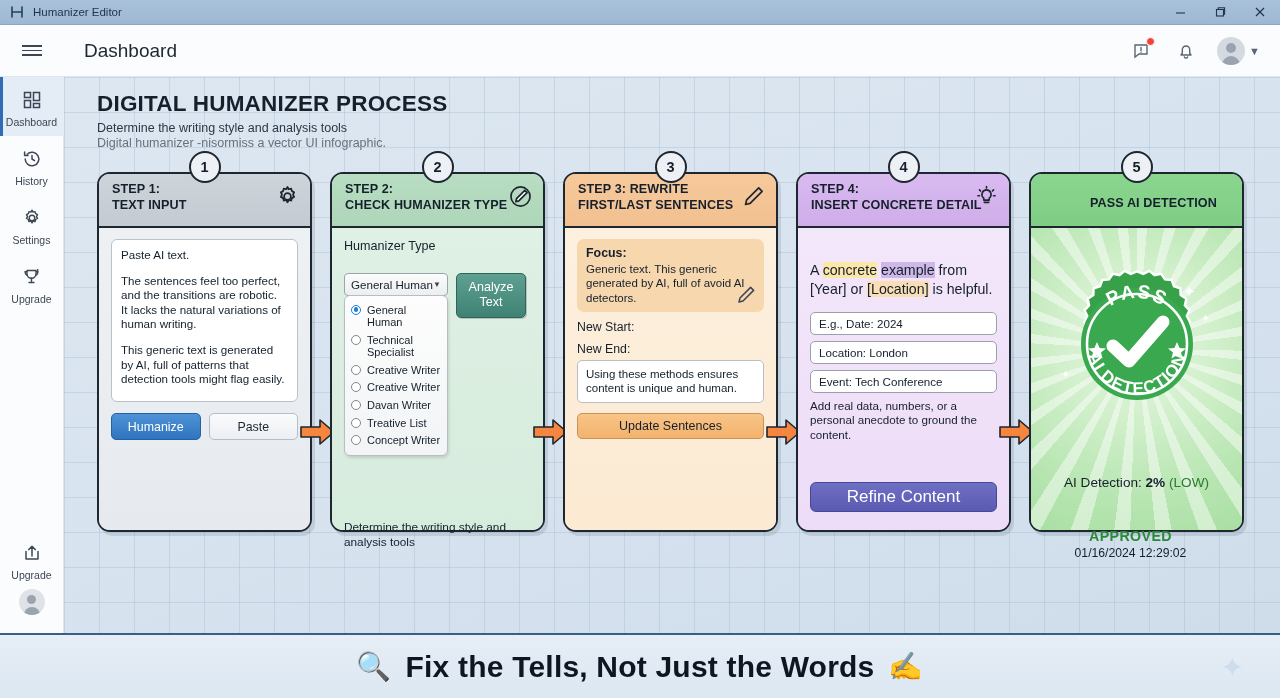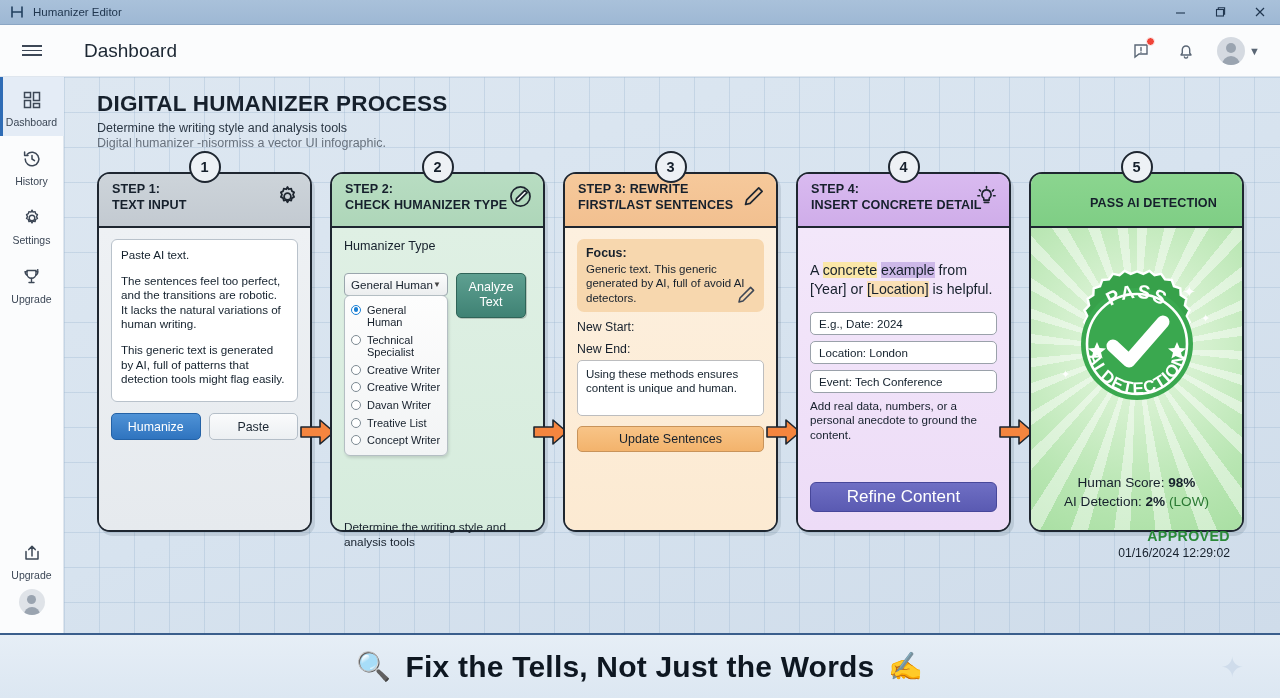--- a/index.html
+++ b/index.html
@@ -216,21 +216,21 @@
       radial-gradient(circle at 50% 38%, #e4f7e0 0%, #d3f0cd 34%, #b9e6b3 70%, #a9dfa3 100%);
     padding:0;
   }
   .rays { position:absolute; inset:0; overflow:hidden; border-radius:0 0 10px 10px;
     background: repeating-conic-gradient(from 0deg at 50% 40%, rgba(255,255,255,.45) 0deg 5deg, rgba(255,255,255,0) 5deg 13deg); }
   .seal-wrap { position:absolute; left:50%; top:118px; transform:translate(-50%,-50%); }
   .spark { position:absolute; color:#fff; font-size:15px; opacity:.95; }
   .scores { position:absolute; left:0; right:0; top:245px; text-align:center; font-size:13.6px; color:#16202c; line-height:19px; }
   .scores b { font-weight:bold; }
   .low { color:#2a7a33; }
-  .approved { position:absolute; left:0; right:12px; top:300px; text-align:right; }
+  .approved { position:absolute; left:0; right:12px; top:300px; text-align:center; }
   .approved .a1 { font-size:14.2px; font-weight:bold; color:#2a8a38; letter-spacing:.4px; }
   .approved .a2 { font-size:12.2px; color:#16202c; margin-top:2px; }
 
   
   .arrow { position:absolute; top:340px; width:36px; height:30px; }
 
   
   .banner {
     position:absolute; left:0; top:633px; width:1280px; height:65px;
     background:linear-gradient(#e6eef6,#dce7f2);
@@ -494,21 +494,21 @@
           <div class="ft">Focus:</div>
           <div>Generic text. This generic generated by AI, full of avoid AI detectors.</div>
           <span class="focus-pencil">
             <svg width="22" height="22" viewBox="0 0 22 22" fill="none" stroke="#3d4654" stroke-width="1.5">
               <path d="M15.6 3.4l3 3L8 17l-4 1 1-4L15.6 3.4z" stroke-linejoin="round"></path>
             </svg>
           </span>
         </div>
         <div class="fld-lbl">New Start:</div>
         <div class="fld-lbl">New End:</div>
-        <div class="fld" style="height:56px;">Using these methods ensures content is unique and human.</div>
+        <div class="fld" style="height:43px;">Using these methods ensures content is unique and human.</div>
         <div class="btn-update">Update Sentences</div>
       </div>
     </div>
 
     <div class="arrow" style="left:702px">
       <svg width="36" height="30" viewBox="0 0 36 30">
         <path d="M1 10h19V3l14 12-14 12v-7H1z" fill="#f5853f" stroke="#1e2630" stroke-width="1.6" stroke-linejoin="round"></path>
       </svg>
     </div>
 
@@ -573,24 +573,20 @@
               <textPath href="#arcBot" startOffset="50%" text-anchor="middle">AI DETECTION</textPath>
             </text>
             <path d="M56 82 L72 97 L106 58" stroke="#ffffff" stroke-width="13" fill="none" stroke-linecap="round" stroke-linejoin="round"></path>
             <polygon points="40,78 42.6,84 49,84.4 44,88.4 45.6,94.6 40,91.2 34.4,94.6 36,88.4 31,84.4 37.4,84" fill="#ffffff"></polygon>
             <polygon points="120,78 122.6,84 129,84.4 124,88.4 125.6,94.6 120,91.2 114.4,94.6 116,88.4 111,84.4 117.4,84" fill="#ffffff"></polygon>
           </svg>
         </div>
 
         <div class="scores">
           <div>
-            <span>Human Score:</span>
-            <b>98%</b>
-          </div>
-          <div>
             <span>AI Detection:</span>
             <b>2%</b>
             <span class="low">(LOW)</span>
           </div>
         </div>
         <div class="approved">
           <div class="a1">APPROVED</div>
           <div class="a2">01/16/2024 12:29:02</div>
         </div>
       </div>

